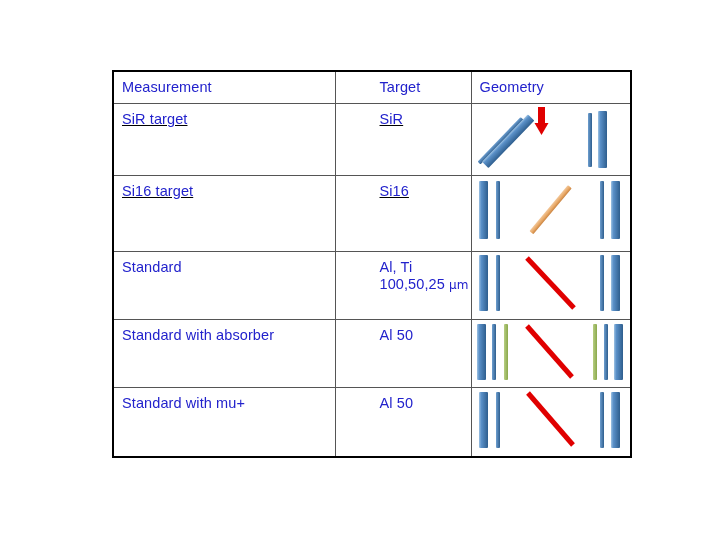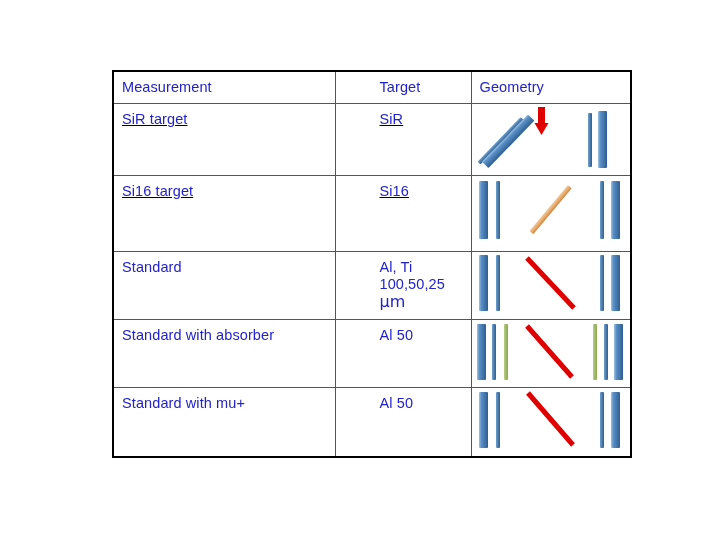--- a/index.html
+++ b/index.html
@@ -50,21 +50,21 @@
   .cell-text {
     color: #2222CC;
     font-size: 14.5px;
     line-height: 17px;
     padding: 7px 0 0 8px;
     white-space: pre-line;
     letter-spacing: 0.1px;
   }
   .cell-text .mu {
     font-family: "DejaVu Sans", sans-serif;
-    font-size: 16px;
+    font-size: 12px;
   }
 
   .header-row .cell-text { padding-top: 7px; }
 
   
   tr.r-head td { height: 30px; }
   tr.r-1 td { height: 70px; text-decoration: underline; }
   tr.r-2 td { height: 73px; text-decoration: underline; }
   tr.r-3 td { height: 65px; }
   tr.r-4 td { height: 66px; }

